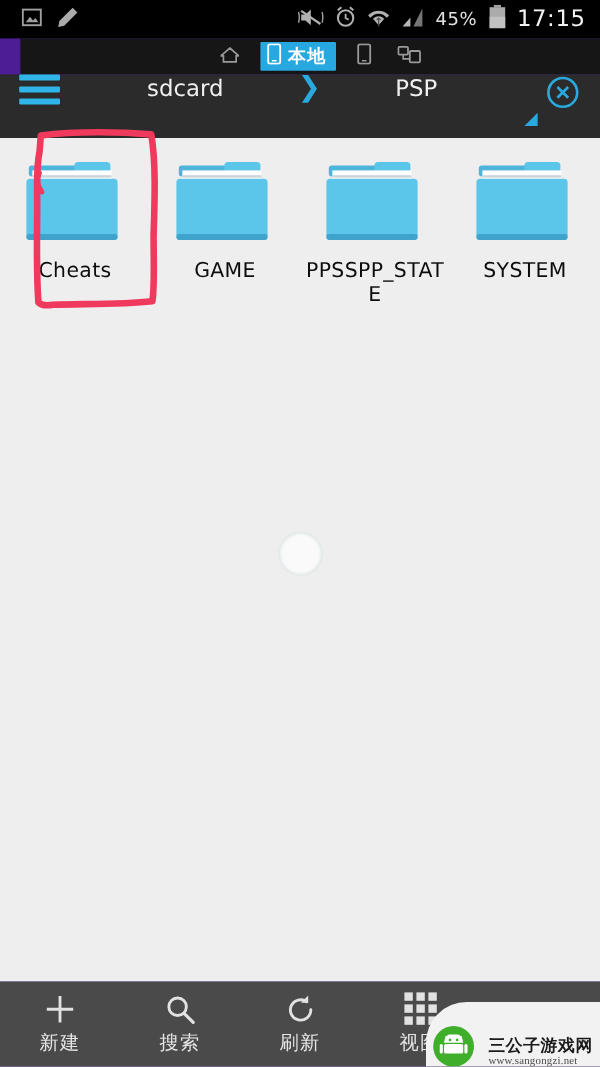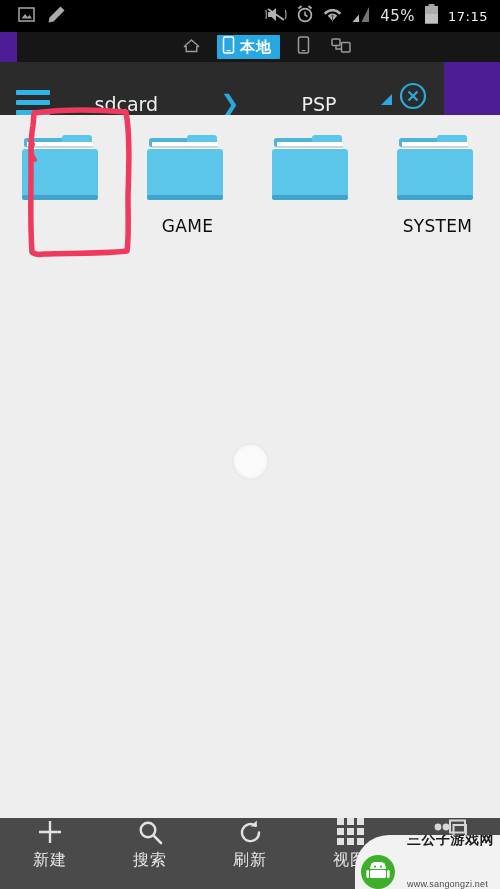--- a/index.html
+++ b/index.html
@@ -14,37 +14,37 @@
   
   .statusbar{
     position:absolute; left:0; top:0; width:500px; height:32px;
     background:#000; color:#d8d8d8;
     display:flex; align-items:center;
   }
   .sb-left{ display:flex; align-items:center; gap:12px; padding-left:18px; }
   .sb-right{ margin-left:auto; display:flex; align-items:center; gap:9px; padding-right:12px; }
   .sb-icon{ display:block; opacity:.85; }
   .sb-batt-txt{ font-size:15px; letter-spacing:.5px; color:#e0e0e0; font-family:"DejaVu Sans",sans-serif; }
-  .sb-clock{ font-size:13px; color:#f2f2f2; letter-spacing:.5px; font-family:"DejaVu Sans",sans-serif; }
+  .sb-clock{ font-size:19px; color:#f2f2f2; letter-spacing:.5px; font-family:"DejaVu Sans",sans-serif; }
 
   
   .tabstrip{
     position:absolute; left:17px; top:32px; width:500px; height:30px;
     background:#161616;
     display:flex; align-items:center; justify-content:center; gap:13px;text-align:right;
   }
   .tab{ display:flex; align-items:center; gap:5px; padding:2px 4px; border-radius:1px; }
   .tab.active{ background:#27a8e0; padding:1px 8px 1px 5px; }
   .tab-label{ color:#ffffff; font-size:15px; font-weight:bold; letter-spacing:1px; }
 
   
   .pathbar{
-    position:absolute; left:0; top:62px; width:444px; height:53px;
+    position:absolute; left:0; top:62px; width:500px; height:53px;
     background:#2b2b2b;
-    display:flex; align-items:flex-end;
+    display:flex; align-items:flex-start;
   }
   .hamburger{ width:34px; margin-left:16px; display:flex; flex-direction:column; gap:5px; cursor:pointer; }
   .hamburger i{ display:block; height:5px; background:#2fb5e8; border-radius:1px; }
   .crumbs{ flex:1; display:flex; align-items:center; justify-content:center; gap:0; }
   .crumb{ color:#f0f0f0; font-size:19px; font-family:"DejaVu Sans",sans-serif; }
   .crumb-sep{ color:#29a9dd; font-size:23px; margin:0 62px 0 62px; line-height:1; }
   .pathbar-tri{ width:0;height:0;border-left:11px solid transparent;border-bottom:11px solid #29a9dd; margin-right:6px; align-self:flex-end; margin-bottom:10px;}
   .closebtn{ margin-right:16px; }
 
   
@@ -73,41 +73,41 @@
     box-shadow:0 0 3px rgba(180,200,205,.55) inset, 0 0 2px rgba(170,195,200,.4);
   }
 
   
   .annot{ position:absolute; left:4px; top:104px; width:140px; height:160px; pointer-events:none; }
 
   
   .toolbar{
     position:absolute; left:0; bottom:0; width:500px; height:71px;
     background:#4a4a4a;
-    display:flex; 
+    display:flex; align-items:center;
   }
   .tb-item{ flex:1; display:flex; flex-direction:column; align-items:center; gap:4px; cursor:pointer; }
   .tb-label{ color:#e6e6e6; font-size:16px; font-family:"DejaVu Sans",sans-serif; letter-spacing:1px; }
   .tb-ico{ height:28px; display:flex; align-items:center; justify-content:center; }
   .grid9{ display:grid; grid-template-columns:repeat(3,7px); grid-template-rows:repeat(3,7px); gap:3px; }
   .grid9 i{ display:block; width:7px; height:7px; background:#e2e2e2; }
 
   
   .watermark{
     position:absolute; right:0; bottom:0; width:145px; height:54px;
     background:#f2f2f2;
     border-top-left-radius:34px;
     display:flex; align-items:flex-end; gap:12px; padding-left:6px;
     overflow:hidden;
   }
   .wm-logo{ width:34px; height:34px; border-radius:50%; background:#3fae2a; flex:0 0 34px;
             display:flex; align-items:center; justify-content:center; }
   .wm-txt{ display:flex; flex-direction:column; line-height:1.05; }
   .wm-name{ font-size:14px; font-weight:bold; color:#1b1b1b; letter-spacing:.5px; }
-  .wm-url{ font-size:9px; color:#4a4a4a; letter-spacing:.2px; font-family:Liberation Sans, sans-serif;margin-top:33px; }
+  .wm-url{ font-size:9px; color:#4a4a4a; letter-spacing:.2px; font-family:Liberation Serif, serif; }
 </style>
 </head>
 <body>
 
 <div id="screen">
 
   <div class="statusbar">
     <div class="sb-left">
       <span class="sb-icon">
         <svg width="17" height="17" viewBox="0 0 17 17">
@@ -224,20 +224,21 @@
         <div class="folder">
           <svg width="90" height="78" viewBox="0 0 90 78">
             <rect x="6" y="5" width="46" height="9" rx="2.5" fill="#4fb4da"></rect>
             <rect x="44" y="2" width="30" height="11" rx="3" fill="#5bc5ea"></rect>
             <rect x="9" y="9" width="66" height="8" fill="#ffffff"></rect>
             <rect x="9" y="13" width="66" height="2" fill="#cfd4d6"></rect>
             <rect x="4" y="16" width="76" height="50" rx="3" fill="#5bc5ea"></rect>
             <rect x="4" y="62" width="76" height="5" rx="2" fill="#3fa3cb"></rect>
           </svg>
         </div>
+        <div class="fname">Cheats</div>
       </div>
 
       <div class="cell">
         <div class="folder">
           <svg width="90" height="78" viewBox="0 0 90 78">
             <rect x="6" y="5" width="46" height="9" rx="2.5" fill="#4fb4da"></rect>
             <rect x="44" y="2" width="30" height="11" rx="3" fill="#5bc5ea"></rect>
             <rect x="9" y="9" width="66" height="8" fill="#ffffff"></rect>
             <rect x="9" y="13" width="66" height="2" fill="#cfd4d6"></rect>
             <rect x="4" y="16" width="76" height="50" rx="3" fill="#5bc5ea"></rect>
@@ -251,20 +252,21 @@
         <div class="folder">
           <svg width="90" height="78" viewBox="0 0 90 78">
             <rect x="6" y="5" width="46" height="9" rx="2.5" fill="#4fb4da"></rect>
             <rect x="44" y="2" width="30" height="11" rx="3" fill="#5bc5ea"></rect>
             <rect x="9" y="9" width="66" height="8" fill="#ffffff"></rect>
             <rect x="9" y="13" width="66" height="2" fill="#cfd4d6"></rect>
             <rect x="4" y="16" width="76" height="50" rx="3" fill="#5bc5ea"></rect>
             <rect x="4" y="62" width="76" height="5" rx="2" fill="#3fa3cb"></rect>
           </svg>
         </div>
+        <div class="fname">PPSSPP_STATE</div>
       </div>
 
 
       <div class="cell">
         <div class="folder">
           <svg width="90" height="78" viewBox="0 0 90 78">
             <rect x="6" y="5" width="46" height="9" rx="2.5" fill="#4fb4da"></rect>
             <rect x="44" y="2" width="30" height="11" rx="3" fill="#5bc5ea"></rect>
             <rect x="9" y="9" width="66" height="8" fill="#ffffff"></rect>
             <rect x="9" y="13" width="66" height="2" fill="#cfd4d6"></rect>

